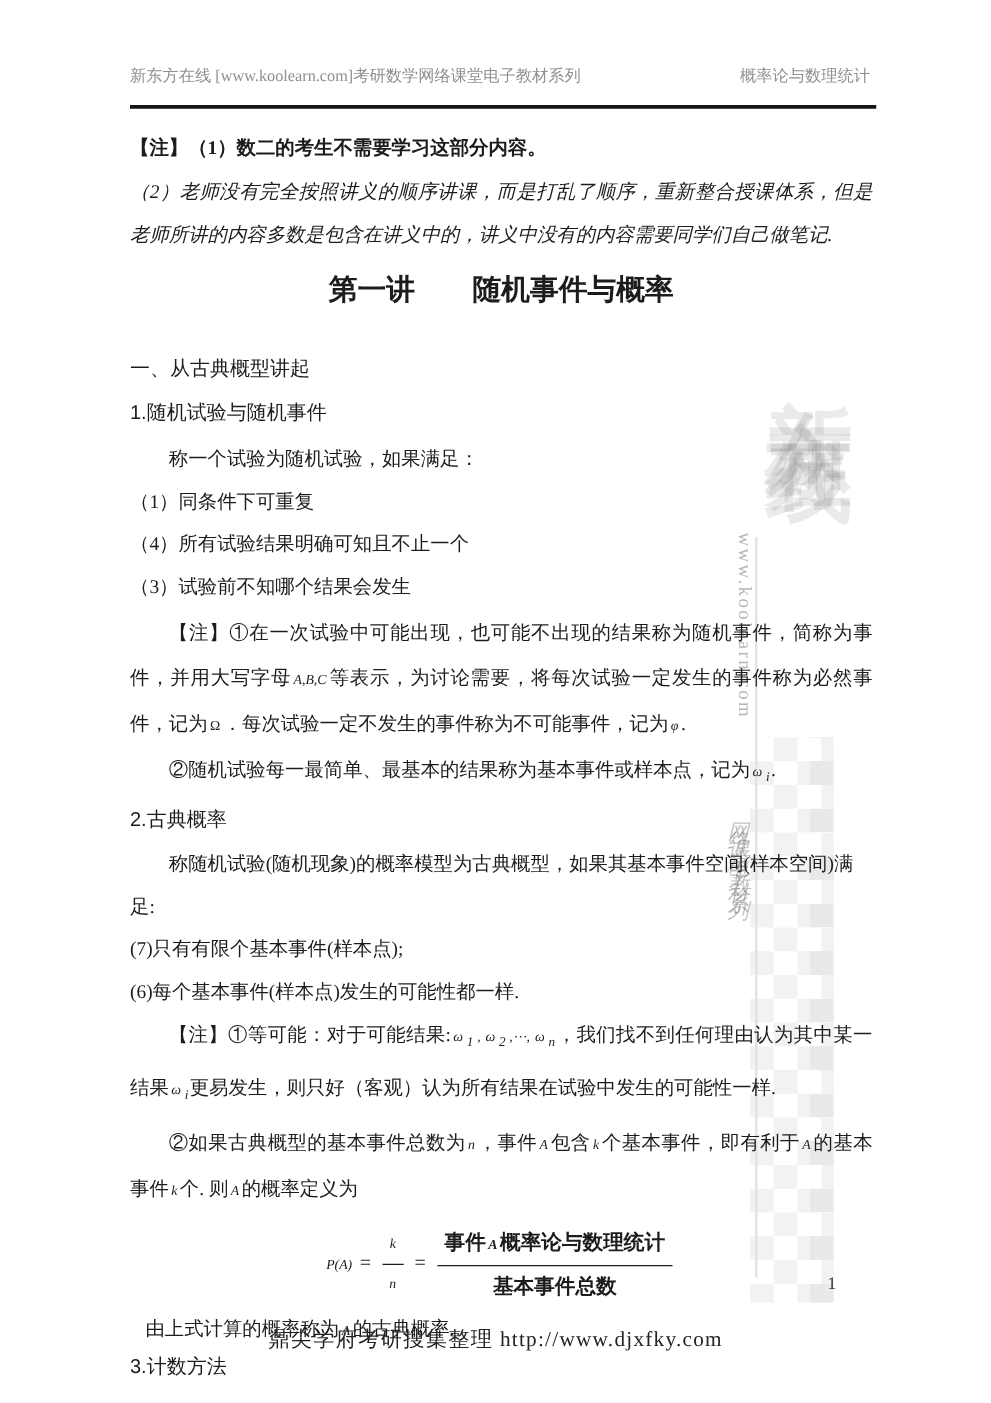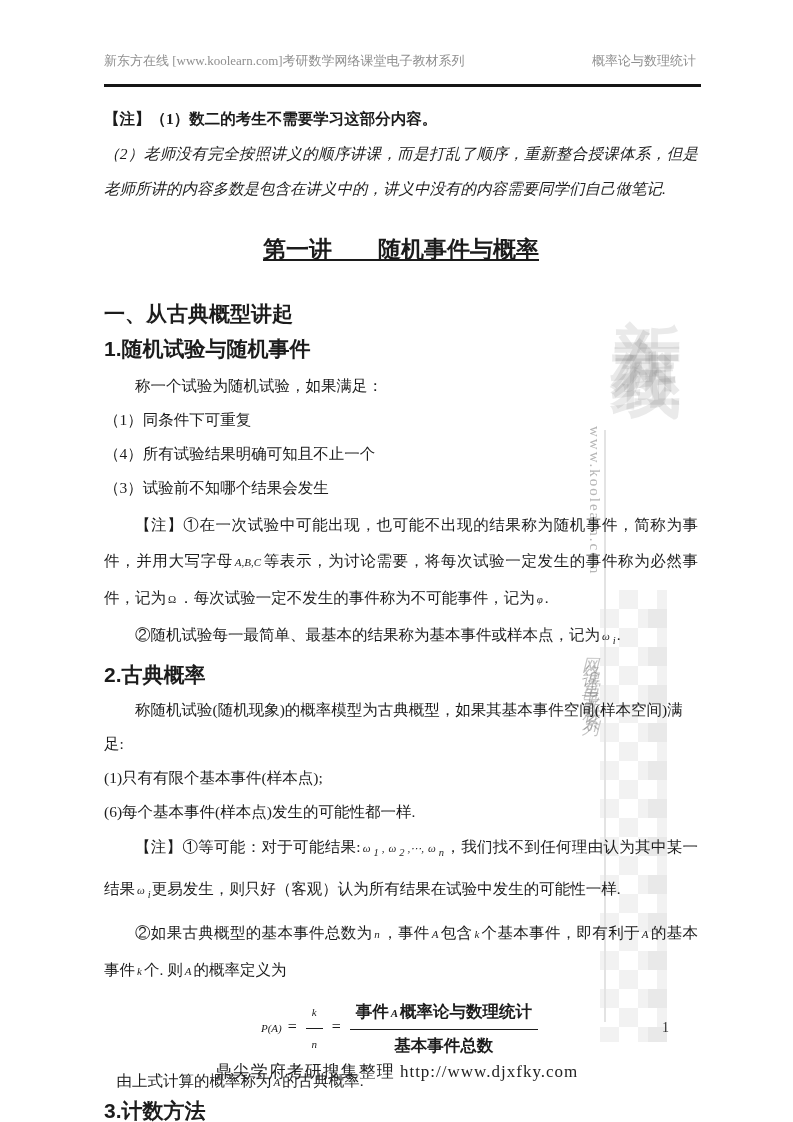--- a/index.html
+++ b/index.html
@@ -21,27 +21,27 @@
            background:conic-gradient(#f2f2f2 90deg,#ffffff 90deg 180deg,#f2f2f2 180deg 270deg,#ffffff 270deg);
            background-size:38px 38px;}
   .checker-dark{position:absolute;left:648px;top:590px;width:19px;height:452px;z-index:0;
            background:repeating-linear-gradient(to bottom,transparent 0 19px,#e9e9e9 19px 38px);}
   
   #doc{position:absolute;left:104px;top:101px;width:594px;z-index:2;}
   .blk{margin:0;font-size:15.5px;line-height:34px;}
   .note-bold{font-weight:bold;line-height:35px;}
   .para2{line-height:35px;text-align:justify;font-style:italic;}
   .title{font-size:23px;font-weight:bold;text-align:center;line-height:30px;font-family:"Liberation Sans","DejaVu Sans",sans-serif;}
-  .h1,.h2{font-weight:bold;font-size:21px;line-height:20px;font-family:"Liberation Sans","DejaVu Sans",sans-serif;}
+  .h1,.h2{font-weight:normal;font-size:16px;line-height:20px;font-family:"Liberation Sans","DejaVu Sans",sans-serif;}
   .body{line-height:34px;}
   .mathline{line-height:36px;text-align:justify;}
   .indent{text-indent:2em;}
   .indent-sm{text-indent:0.8em;}
   .mt2{margin-top:2px;}.mt6{margin-top:6px;}.mt8{margin-top:8px;}.mt10{margin-top:10px;}
-  .mt15{margin-top:15px;}.mt18{margin-top:28px;text-decoration:underline;}.mt40{margin-top:40px;}
+  .mt15{margin-top:15px;}.mt18{margin-top:10px;}.mt40{margin-top:40px;}
   .m{font-family:"Liberation Serif","DejaVu Serif",serif;font-style:italic;padding:0 2px;font-size:11px;}
   .up{font-style:normal;}
   sub.m{font-size:10.5px;padding:0 1px;}
   
   .formula{margin-top:10px;text-align:center;font-size:16px;line-height:25px;}
   .formula .frac{display:inline-flex;flex-direction:column;vertical-align:middle;margin:0 5px;text-align:center;}
   .formula .num{border-bottom:1.5px solid #1c1c1c;padding:0 6px 3px;}
   .formula .den{padding-top:3px;}
   .formula .b{font-weight:bold;font-size:16.5px;}
   .formula .eq{margin:0 4px;}
@@ -75,21 +75,21 @@
       <div class="blk h1 mt40"><span>一、从古典概型讲起</span></div>
       <div class="blk h2 mt15"><span>1.随机试验与随机事件</span></div>
       <div class="blk body indent mt10"><span>称一个试验为随机试验，如果满足：</span></div>
       <div class="blk body"><span>（1）同条件下可重复</span></div>
       <div class="blk body"><span>（4）所有试验结果明确可知且不止一个</span></div>
       <div class="blk body"><span>（3）试验前不知哪个结果会发生</span></div>
       <div class="blk mathline indent mt2"><span>【注】①在一次试验中可能出现，也可能不出现的结果称为随机事件，简称为事件，并用大写字母</span><span class="m">A,B,C</span><span>等表示，为讨论需要，将每次试验一定发生的事件称为必然事件，记为</span><span class="m up">Ω</span><span>．每次试验一定不发生的事件称为不可能事件，记为</span><span class="m">φ</span><span>.</span></div>
       <div class="blk mathline indent"><span>②随机试验每一最简单、最基本的结果称为基本事件或样本点，记为</span><span class="m">ω</span><sub class="m">i</sub><span>.</span></div>
       <div class="blk h2 mt6"><span>2.古典概率</span></div>
       <div class="blk body indent mt8"><span>称随机试验(随机现象)的概率模型为古典概型，如果其基本事件空间(样本空间)满足:</span></div>
-      <div class="blk body"><span>(1)只有有限个基本事件(样本点);</span></div>
+      <div class="blk body"><span>(7)只有有限个基本事件(样本点);</span></div>
       <div class="blk body"><span>(6)每个基本事件(样本点)发生的可能性都一样.</span></div>
       <div class="blk mathline indent"><span>【注】①等可能：对于可能结果:</span><span class="m">ω</span><sub class="m">1</sub><span class="m">,</span><span class="m">ω</span><sub class="m">2</sub><span class="m">,⋯,</span><span class="m">ω</span><sub class="m">n</sub><span>，我们找不到任何理由认为其中某一结果</span><span class="m">ω</span><sub class="m">i</sub><span>更易发生，则只好（客观）认为所有结果在试验中发生的可能性一样.</span></div>
       <div class="blk mathline indent mt2"><span>②如果古典概型的基本事件总数为</span><span class="m">n</span><span>，事件</span><span class="m">A</span><span>包含</span><span class="m">k</span><span>个基本事件，即有利于</span><span class="m">A</span><span>的基本事件</span><span class="m">k</span><span>个. 则</span><span class="m">A</span><span>的概率定义为</span></div>
       <div class="formula"><span class="m">P(A)</span><span class="eq">=</span><span class="frac">
           <span class="num m">k</span>
           <span class="den m">n</span>
         </span><span class="eq">=</span><span class="frac">
           <span class="num b"><span>事件</span><span class="m">A</span><span>概率论与数理统计</span></span>
           <span class="den b">基本事件总数</span>
         </span></div>

